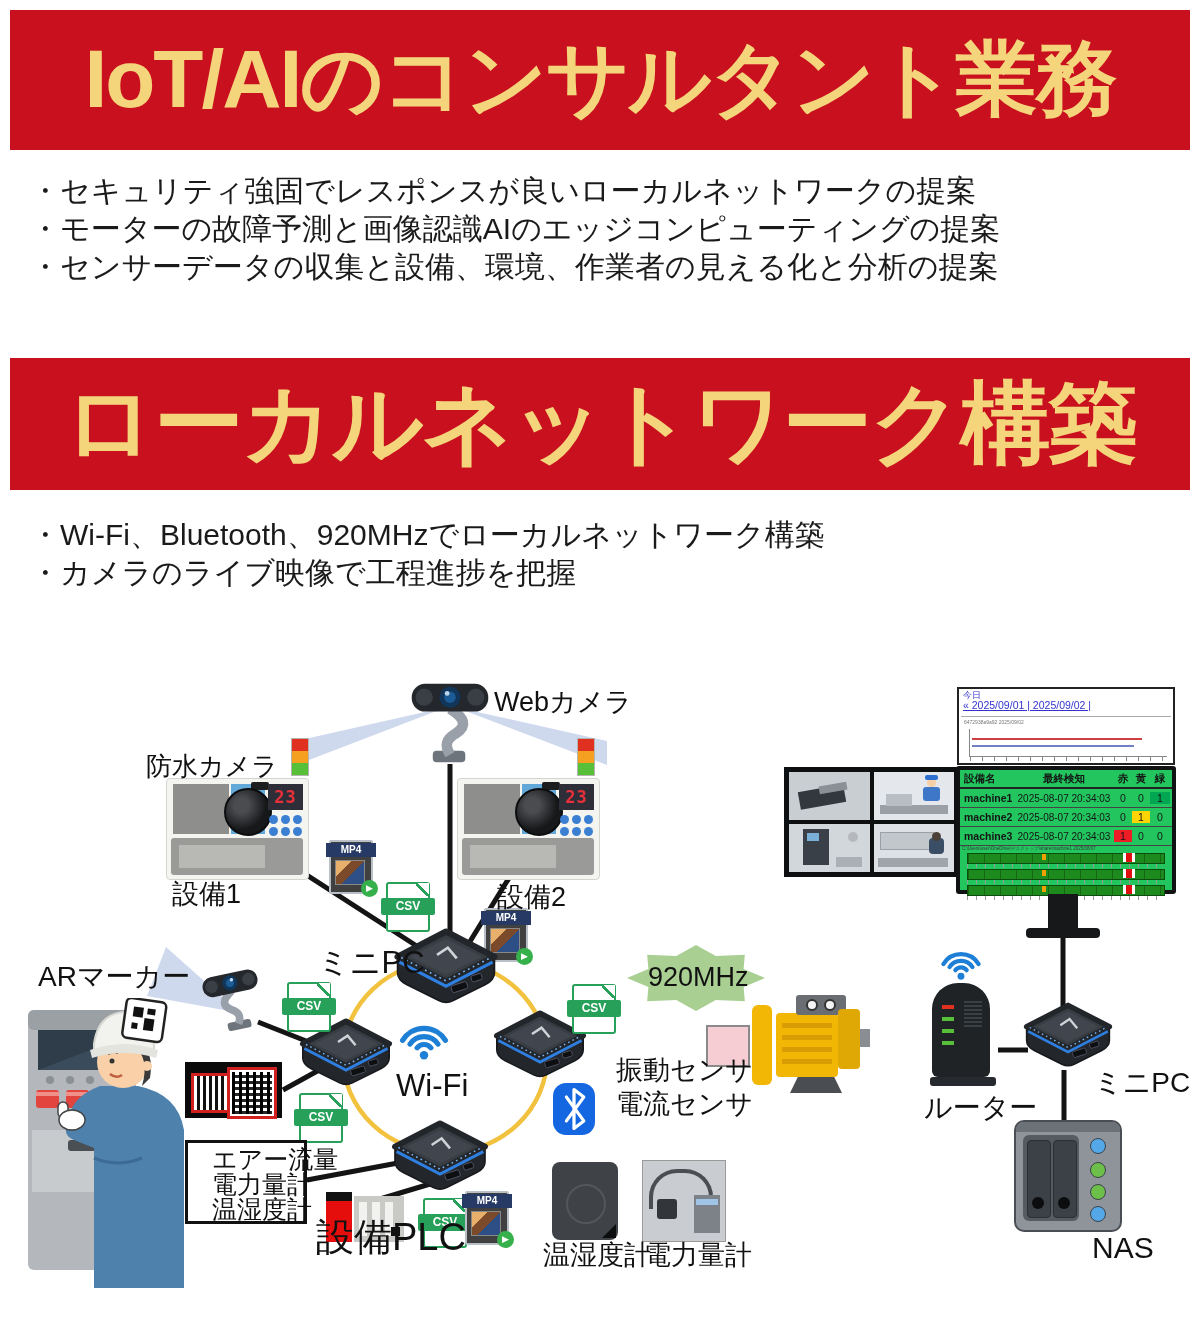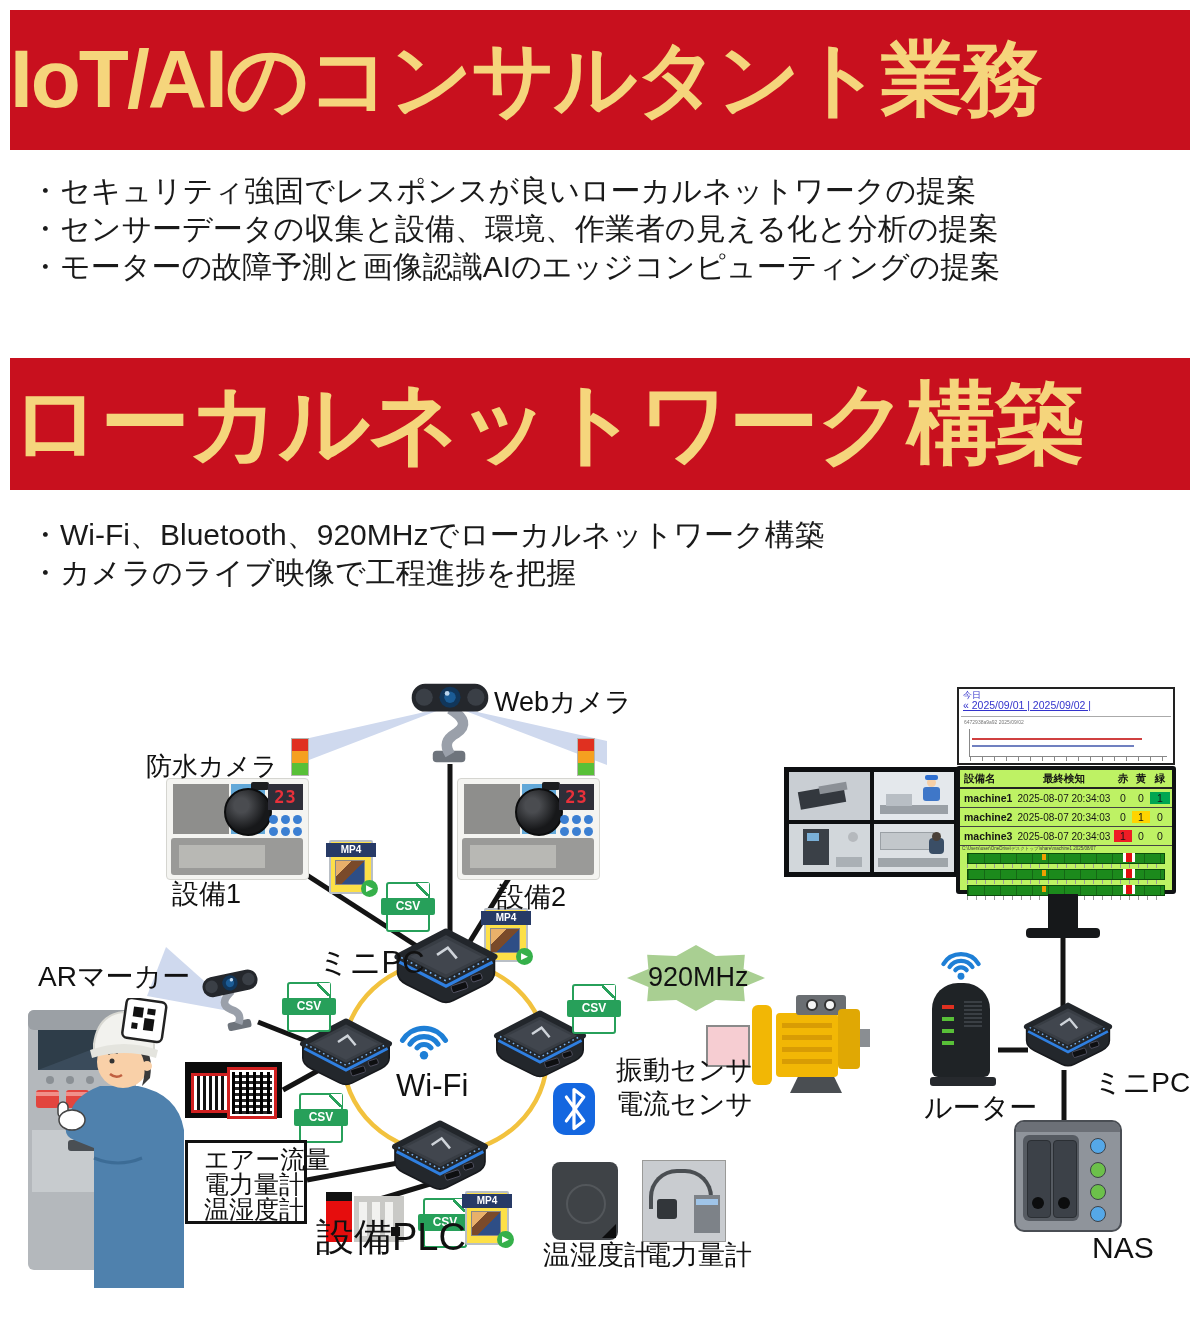--- a/index.html
+++ b/index.html
@@ -1,20 +1,20 @@
 <!DOCTYPE html>
 <html><head>
 <meta charset="utf-8">
 <style>
   html,body{margin:0;padding:0;background:#fff;}
   .page{position:relative;width:1200px;height:1333px;background:#fff;overflow:hidden;
         font-family:"Liberation Sans","DejaVu Sans",sans-serif;color:#151515;}
   
   .banner{position:absolute;left:10px;width:1180px;background:#c8101e;display:flex;
-          align-items:center;}
+          align-items:center;justify-content:center;}
   .banner span{color:#f5d57c;font-weight:800;white-space:nowrap;letter-spacing:-2px;}
   .banner1{top:10px;height:140px;}
   .banner1 span{font-size:82px;}
   .banner2{top:358px;height:132px;}
   .banner2 span{font-size:90px;}
   
   .bullets{position:absolute;left:30px;margin:0;padding:0;list-style:none;}
   .bullets li{font-size:30px;line-height:38px;color:#1a1a1a;white-space:nowrap;}
   .bullets1{top:172px;}
   .bullets2{top:516px;}
@@ -23,21 +23,21 @@
   .wires{position:absolute;left:0;top:0;z-index:1;}
   .icon{position:absolute;z-index:2;}
   .dlabel{z-index:3;}
   
   .csv-icon{position:absolute;z-index:2;width:40px;height:46px;background:#fff;
             border:2.5px solid #27a05a;border-radius:3px;}
   .csv-fold{position:absolute;top:-1px;right:-1px;width:13px;height:13px;
             background:linear-gradient(225deg,#fff 0 46%,#27a05a 46% 58%,#fff 58%);}
   .csv-band{position:absolute;left:-7px;right:-7px;top:14px;height:17px;background:#27a05a;
             color:#fff;font-weight:bold;font-size:12px;line-height:17px;text-align:center;border-radius:2px;}
-  .mp4-icon{position:absolute;z-index:2;width:40px;height:50px;background:#fde047;
+  .mp4-icon{position:absolute;z-index:2;width:40px;height:50px;background:#404040;
             border:2px solid #b9bfc6;border-radius:2px;}
   .mp4-band{position:absolute;left:-5px;right:-5px;top:1px;height:14px;background:#273a66;
             color:#fff;font-size:10px;font-weight:bold;text-align:center;line-height:14px;}
   .mp4-thumb{position:absolute;left:4px;top:18px;width:28px;height:23px;border:1px solid #888;
             background:linear-gradient(135deg,#e8b06a 0 30%,#7a4a2a 30% 55%,#2e4e86 55% 100%);}
   .mp4-play{position:absolute;right:-7px;bottom:-5px;width:17px;height:17px;border-radius:50%;
             background:#35b04a;color:#fff;font-size:9px;line-height:17px;text-align:center;}
   
   .tower{position:absolute;z-index:2;width:16px;height:36px;display:flex;flex-direction:column;border:1px solid #b5b5b0;}
   .tower div{flex:1;}
@@ -52,21 +52,21 @@
            background:radial-gradient(circle at 35% 35%,#4a4c50 0 18%,#17181a 60%);border:2px solid #0c0d0e;}
   .ep-display{position:absolute;left:101px;top:5px;width:35px;height:26px;background:#2e2e38;
            color:#e8303a;font-family:"DejaVu Sans Mono",monospace;font-weight:bold;font-size:17px;
            text-align:center;line-height:26px;letter-spacing:1px;}
   .ep-keys{position:absolute;left:100px;top:34px;width:38px;height:24px;display:flex;flex-wrap:wrap;}
   .ep-keys i{width:9px;height:9px;border-radius:50%;background:#3b7fd2;margin:1.5px;}
   .ep-base{position:absolute;left:4px;top:59px;width:132px;height:37px;background:#9a9a98;border-radius:3px;}
   .ep-base i{position:absolute;left:8px;top:7px;width:86px;height:23px;background:#b8b8b4;display:block;}
   
   .flow-box{position:absolute;z-index:2;left:185px;top:1140px;width:122px;height:84px;background:#fff;
-            border:3px solid #111;padding:4px 16px;box-sizing:border-box;}
+            border:3px solid #111;padding:4px 24px;box-sizing:border-box;}
   .flow-box div{font-size:25px;line-height:25px;color:#111;white-space:nowrap;}
   
   .plc{position:absolute;z-index:2;left:326px;top:1190px;width:78px;height:54px;}
   .plc-cpu{position:absolute;left:0;top:2px;width:26px;height:50px;background:#e60d0d;}
   .plc-cpu i{position:absolute;left:0;top:0;width:100%;height:9px;background:#111;display:block;}
   .plc-rack{position:absolute;left:28px;top:6px;width:50px;height:46px;background:#c9c9c6;}
   .plc-rack i{position:absolute;top:6px;width:8px;height:34px;background:#f2f2f0;display:block;}
   .plc-dot{position:absolute;right:4px;bottom:6px;width:9px;height:9px;background:#111;}
   
   .barcode{position:absolute;z-index:2;left:185px;top:1062px;width:97px;height:56px;background:#0a0a0a;}
@@ -123,21 +123,21 @@
             border:2px solid #222;box-sizing:border-box;}
   .cp-today{position:absolute;left:4px;top:0;font-size:9px;color:#3333cc;}
   .cp-dates{position:absolute;left:4px;top:10px;font-size:10.5px;color:#3333cc;text-decoration:underline;}
   .cp-sep{position:absolute;left:2px;right:2px;top:27px;border-top:1px solid #aaa;}
   .cp-dev{position:absolute;left:5px;top:30px;font-size:5px;color:#777;white-space:nowrap;}
   .cp-chart{position:absolute;left:10px;top:40px;right:6px;bottom:6px;border-left:1px solid #888;border-bottom:1px solid #888;}
   .cp-red{position:absolute;left:2px;top:9px;width:170px;height:2px;background:#d04040;}
   .cp-blue{position:absolute;left:2px;top:16px;width:162px;height:2px;background:#7080c0;}
   .cp-ticks{position:absolute;left:0;bottom:-5px;right:0;height:4px;
             background:repeating-linear-gradient(90deg,#888 0 1px,transparent 1px 12px);}
-  .monitor{position:absolute;z-index:2;left:956px;top:766px;width:220px;height:128px;background:#bef264;
+  .monitor{position:absolute;z-index:2;left:956px;top:766px;width:220px;height:128px;background:#22c55e;
            border:4px solid #101214;border-radius:3px;box-sizing:border-box;}
   .mon-head,.mon-row{display:grid;grid-template-columns:54px 100px 18px 18px 20px;align-items:center;}
   .mon-head{height:17px;border-bottom:2px solid #222;font-weight:bold;font-size:10.5px;}
   .mon-row{height:18px;border-bottom:1.5px solid #444;font-size:10.5px;}
   .mc-name{padding-left:4px;font-weight:bold;}
   .mc-time{text-align:center;font-size:10px;}
   .mc-num{text-align:center;}
   .hl-g{background:#00a651;} .hl-y{background:#ffd400;} .hl-r{background:#ee1c25;}
   .mon-path{height:6px;font-size:4.5px;color:#3a3a3a;white-space:nowrap;overflow:hidden;padding-left:2px;}
   .tl-bar{position:relative;height:9px;margin:1px 7px 0 7px;background:#1c8a1c;border:1px solid #0c4c0c;
@@ -155,22 +155,22 @@
 </head>
 <body>
 
 <div class="page">
 
   <div class="banner banner1">
     <span>IoT/AIのコンサルタント業務</span>
   </div>
   <ul class="bullets bullets1">
     <li>・セキュリティ強固でレスポンスが良いローカルネットワークの提案</li>
+    <li>・モーターの故障予測と画像認識AIのエッジコンピューティングの提案</li>
     <li>・センサーデータの収集と設備、環境、作業者の見える化と分析の提案</li>
-    <li>・モーターの故障予測と画像認識AIのエッジコンピューティングの提案</li>
   </ul>
 
   <div class="banner banner2">
     <span>ローカルネットワーク構築</span>
   </div>
   <ul class="bullets bullets2">
     <li>・Wi-Fi、Bluetooth、920MHzでローカルネットワーク構築</li>
     <li>・カメラのライブ映像で工程進捗を把握</li>
   </ul>
 

